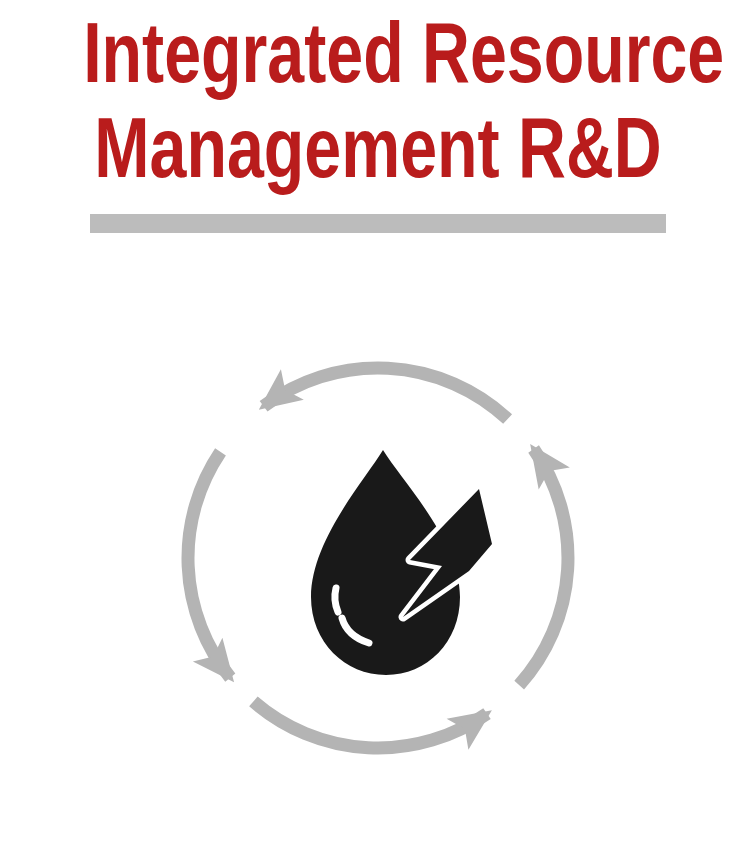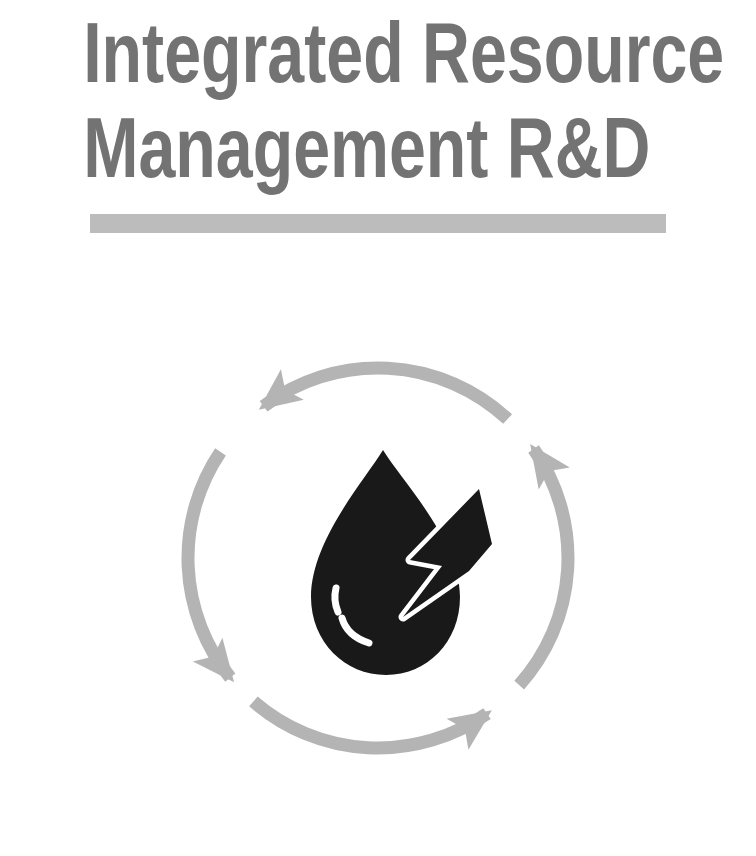--- a/index.html
+++ b/index.html
@@ -9,22 +9,22 @@
     overflow: hidden;
     font-family: "Liberation Sans", "DejaVu Sans", sans-serif;
   }
   .page { width: 756px; height: 856px; position: relative; }
   h1.title {
     margin: 5px 0 0 0;
     padding: 0;
     font-size: 85px;
     line-height: 95px;
     font-weight: bold;
-    color: #737373;
-    text-align: left;
+    color: #b91c1c;
+    text-align: center;
     letter-spacing: 0px;
   }
   h1.title .tline {
     display: block;
     transform: scaleX(0.78);
     transform-origin: 50% 50%;
     white-space: nowrap;
   }
   .divider {
     width: 576px;

